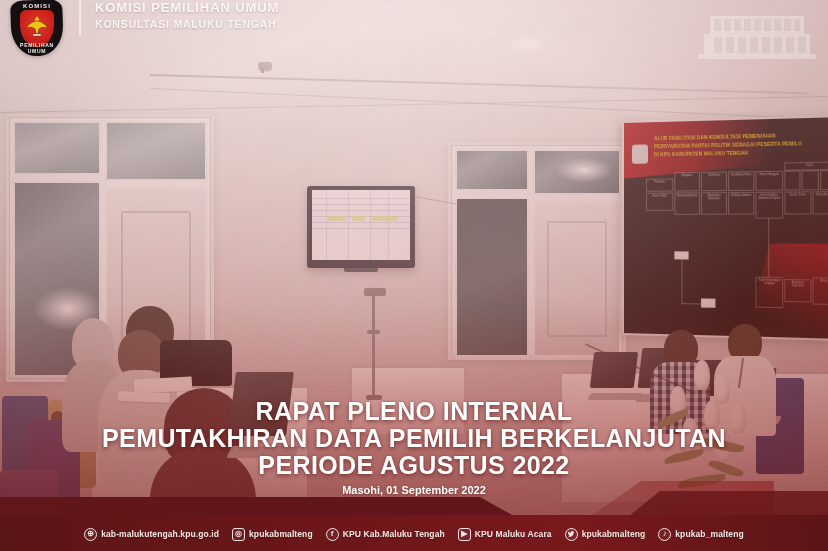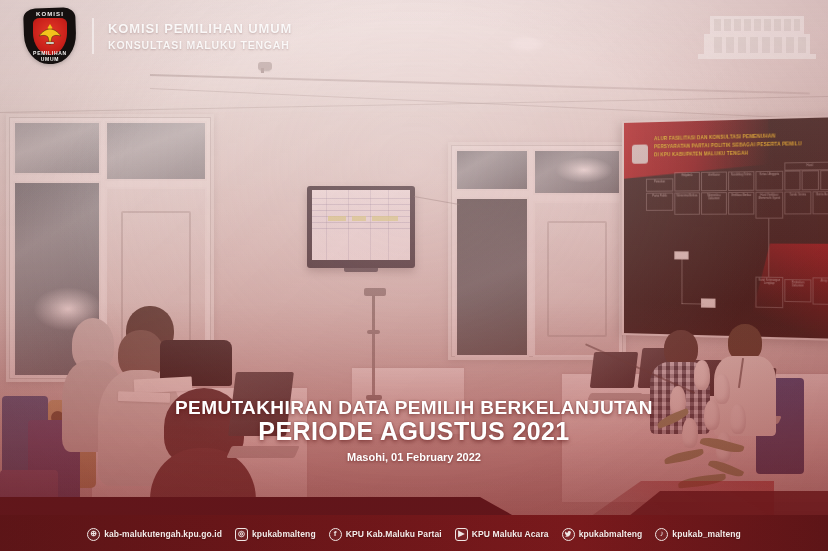--- a/index.html
+++ b/index.html
@@ -315,21 +315,21 @@
   }
   .tint-wash {
     position:absolute; inset:0;
     background:linear-gradient(135deg, rgba(193,120,112,.22) 0%, rgba(176,80,74,.26) 45%, rgba(150,40,38,.30) 100%);
     pointer-events:none;
   }
 
   
   .header {
     position:absolute; left:0; top:0; width:100%; height:72px;
-    display:flex; align-items:center; padding-left:24px;
+    display:flex; align-items:flex-start; padding-left:11px;
     z-index:30;
   }
   .kpu-logo {
     position:relative; width:52px; height:56px; flex:0 0 auto;
     filter:drop-shadow(0 1px 2px rgba(0,0,0,.25));
   }
   .kpu-shield {
     position:absolute; inset:0;
     background:#15100f;
     border-radius:12px 12px 24px 24px / 10px 10px 30px 30px;
@@ -378,21 +378,21 @@
   .title-block {
     position:absolute; left:0; right:0; top:398px;
     text-align:center; z-index:32;
   }
   .title-block .t {
     color:#ffffff; font-weight:bold; line-height:1.07;
     letter-spacing:.4px;
     text-shadow:0 2px 4px rgba(90,20,20,.55), 0 0 2px rgba(90,20,20,.4);
   }
   .title-block .t1 { font-size:25px; }
-  .title-block .t2 { font-size:19px; }
+  .title-block .t2 { font-size:25px; }
   .title-block .t3 { font-size:25px; }
   .title-block .sub {
     margin-top:6px; color:#ffffff; font-size:11px; font-weight:bold;
     text-shadow:0 1px 3px rgba(90,20,20,.6);
   }
 
   
   .bottom-shapes { position:absolute; left:0; right:0; bottom:0; height:70px; z-index:20; }
   .shape-a {
     position:absolute; left:0; bottom:0; width:100%; height:36px;
@@ -669,40 +669,41 @@
   </svg>
 
   <div class="bottom-shapes">
     <div class="shape-d"></div>
     <div class="shape-c"></div>
     <div class="shape-b"></div>
     <div class="shape-a"></div>
   </div>
 
   <div class="title-block">
+    <div class="t t1">RAPAT PLENO INTERNAL</div>
     <div class="t t2">PEMUTAKHIRAN DATA PEMILIH BERKELANJUTAN</div>
-    <div class="t t3">PERIODE AGUSTUS 2021</div>
-    <div class="sub">Masohi, 01 February 2022</div>
+    <div class="t t3">PERIODE AGUSTUS 2022</div>
+    <div class="sub">Masohi, 01 September 2022</div>
   </div>
 
   <div class="social-bar">
 
     <div class="social-item">
       <div class="social-icon">⊕</div>
       <div class="social-label">kab-malukutengah.kpu.go.id</div>
     </div>
 
     <div class="social-item">
       <div class="social-icon sq">◎</div>
       <div class="social-label">kpukabmalteng</div>
     </div>
 
     <div class="social-item">
       <div class="social-icon">f</div>
-      <div class="social-label">KPU Kab.Maluku Partai</div>
+      <div class="social-label">KPU Kab.Maluku Tengah</div>
     </div>
 
     <div class="social-item">
       <div class="social-icon sq">▶</div>
       <div class="social-label">KPU Maluku Acara</div>
     </div>
 
     <div class="social-item">
       <div class="social-icon">
         <svg viewBox="0 0 10 10" width="8" height="8">

